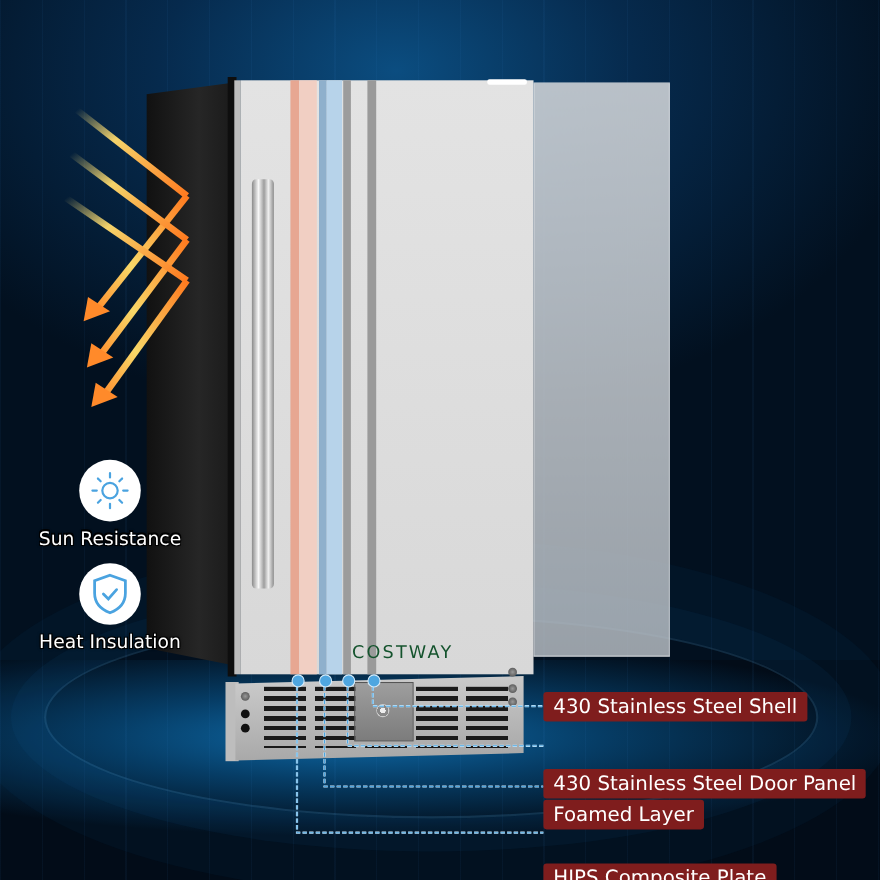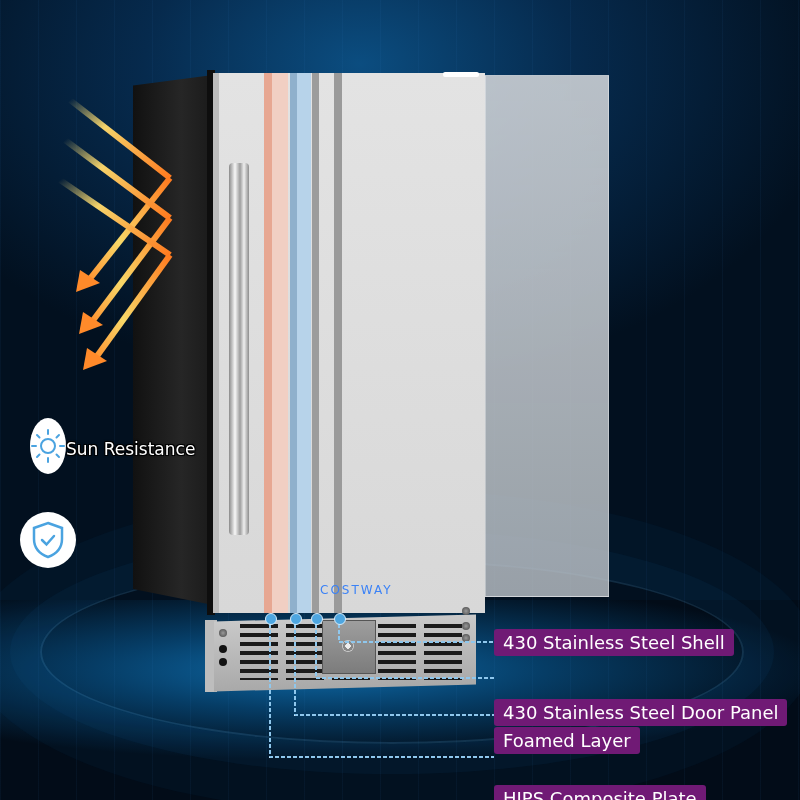--- a/index.html
+++ b/index.html
@@ -25,43 +25,43 @@
   .hinge{position:absolute;left:443px;top:72px;width:36px;height:5px;background:#fff;border-radius:2px;}
   .strip{position:absolute;top:73px;height:540px;}
   .s1{left:264px;width:8px;background:#e7a792;}
   .s1b{left:272px;width:16px;background:#f1cfc3;}
   .s2{left:290px;width:7px;background:#8fb0cc;}
   .s2b{left:297px;width:14px;background:#b7d3ea;}
   .s3{left:312px;width:7px;background:#9c9c9c;}
   .s4{left:334px;width:8px;background:#9a9a9a;}
   .handle{position:absolute;left:229px;top:163px;width:20px;height:372px;
     background:linear-gradient(90deg,#8a8a8a,#f7f7f7 30%,#9d9d9d 55%,#efefef 75%,#8d8d8d);border-radius:4px;}
-  .brand{position:absolute;left:320px;top:583px;font-size:12px;letter-spacing:2px;color:#3b82f6;}
+  .brand{position:absolute;left:320px;top:583px;font-size:16px;letter-spacing:2px;color:#14532d;}
   .grille{position:absolute;left:214px;top:618px;width:262px;height:70px;
     background:linear-gradient(180deg,#c9c9c9,#a9a9a9);transform:skewY(-1.5deg);}
   .grille-left{position:absolute;left:205px;top:620px;width:12px;height:72px;background:#bdbdbd;}
   .slots{position:absolute;left:240px;top:624px;width:225px;height:56px;
     background:repeating-linear-gradient(180deg,#1a1a1a 0 4px,transparent 4px 9px);
     -webkit-mask:repeating-linear-gradient(90deg,#000 0 38px,transparent 38px 46px);
     mask:repeating-linear-gradient(90deg,#000 0 38px,transparent 38px 46px);}
   .lock-plate{position:absolute;left:322px;top:620px;width:52px;height:52px;
     background:linear-gradient(180deg,#9e9e9e,#7c7c7c);border:1px solid #555;}
   .lock{position:absolute;left:342px;top:640px;width:12px;height:12px;border-radius:50%;
     background:radial-gradient(circle,#eee 0 30%,#888 31% 60%,#ccc 61%);}
   .screw{position:absolute;width:8px;height:8px;border-radius:50%;background:radial-gradient(circle,#999,#444);}
   .hole{position:absolute;width:8px;height:8px;border-radius:50%;background:#111;}
   
   .arrows{position:absolute;left:0;top:80px;width:220px;height:320px;}
   
-  .feature{position:absolute;display:flex;flex-direction:row;align-items:center;}
+  .feature{position:absolute;display:flex;flex-direction:column;align-items:center;}
   .feat-circle{width:56px;height:56px;border-radius:50%;background:#fff;display:flex;align-items:center;justify-content:center;}
   .feat-label{margin-top:6px;font-size:17px;color:#fff;font-family:"DejaVu Sans",sans-serif;
     text-shadow:-1px -1px 0 #000,1px -1px 0 #000,-1px 1px 0 #000,1px 1px 0 #000,0 0 3px #000;white-space:nowrap;}
   
-  .tag{position:absolute;left:494px;height:27px;line-height:27px;padding:0 9px;background:#701a75;color:#fff;
+  .tag{position:absolute;left:494px;height:27px;line-height:27px;padding:0 9px;background:#7f1d1d;color:#fff;
     font-size:18px;border-radius:3px;white-space:nowrap;font-family:"DejaVu Sans",sans-serif;}
   .dot{position:absolute;width:10px;height:10px;border-radius:50%;background:#4ea6e0;border:1px solid #d7ecfa;}
   svg{display:block;}
 </style>
 </head>
 <body>
 
 <div class="bg-floor"></div>
 <div class="bg-lines"></div>
 <div class="rings"></div>
@@ -139,20 +139,21 @@
   <div class="feat-label">Sun Resistance</div>
 </div>
 
 <div class="feature" style="left:20px;top:512px;width:160px">
   <div class="feat-circle">
     <svg width="34" height="38" viewBox="0 0 34 38">
       <path d="M17 2 L31 7 V18 C31 27 25 33 17 36 C9 33 3 27 3 18 V7 Z" fill="none" stroke="#4aa3e0" stroke-width="2.5"></path>
       <path d="M11 19 L15.5 23.5 L23 15" fill="none" stroke="#4aa3e0" stroke-width="2.5" stroke-linecap="round"></path>
     </svg>
   </div>
+  <div class="feat-label">Heat Insulation</div>
 </div>
 
 <svg style="position:absolute;left:0;top:0" width="800" height="800">
   <g fill="none" stroke="#cfe8fa" stroke-width="2" stroke-dasharray="4 2">
     <path d="M339 618 V642 H494"></path>
     <path d="M316 618 V678 H494"></path>
     <path d="M295 618 V715 H494"></path>
     <path d="M270 618 V757 H494"></path>
   </g>
   <g fill="none" stroke="#4ea6e0" stroke-width="1" stroke-dasharray="4 2">

